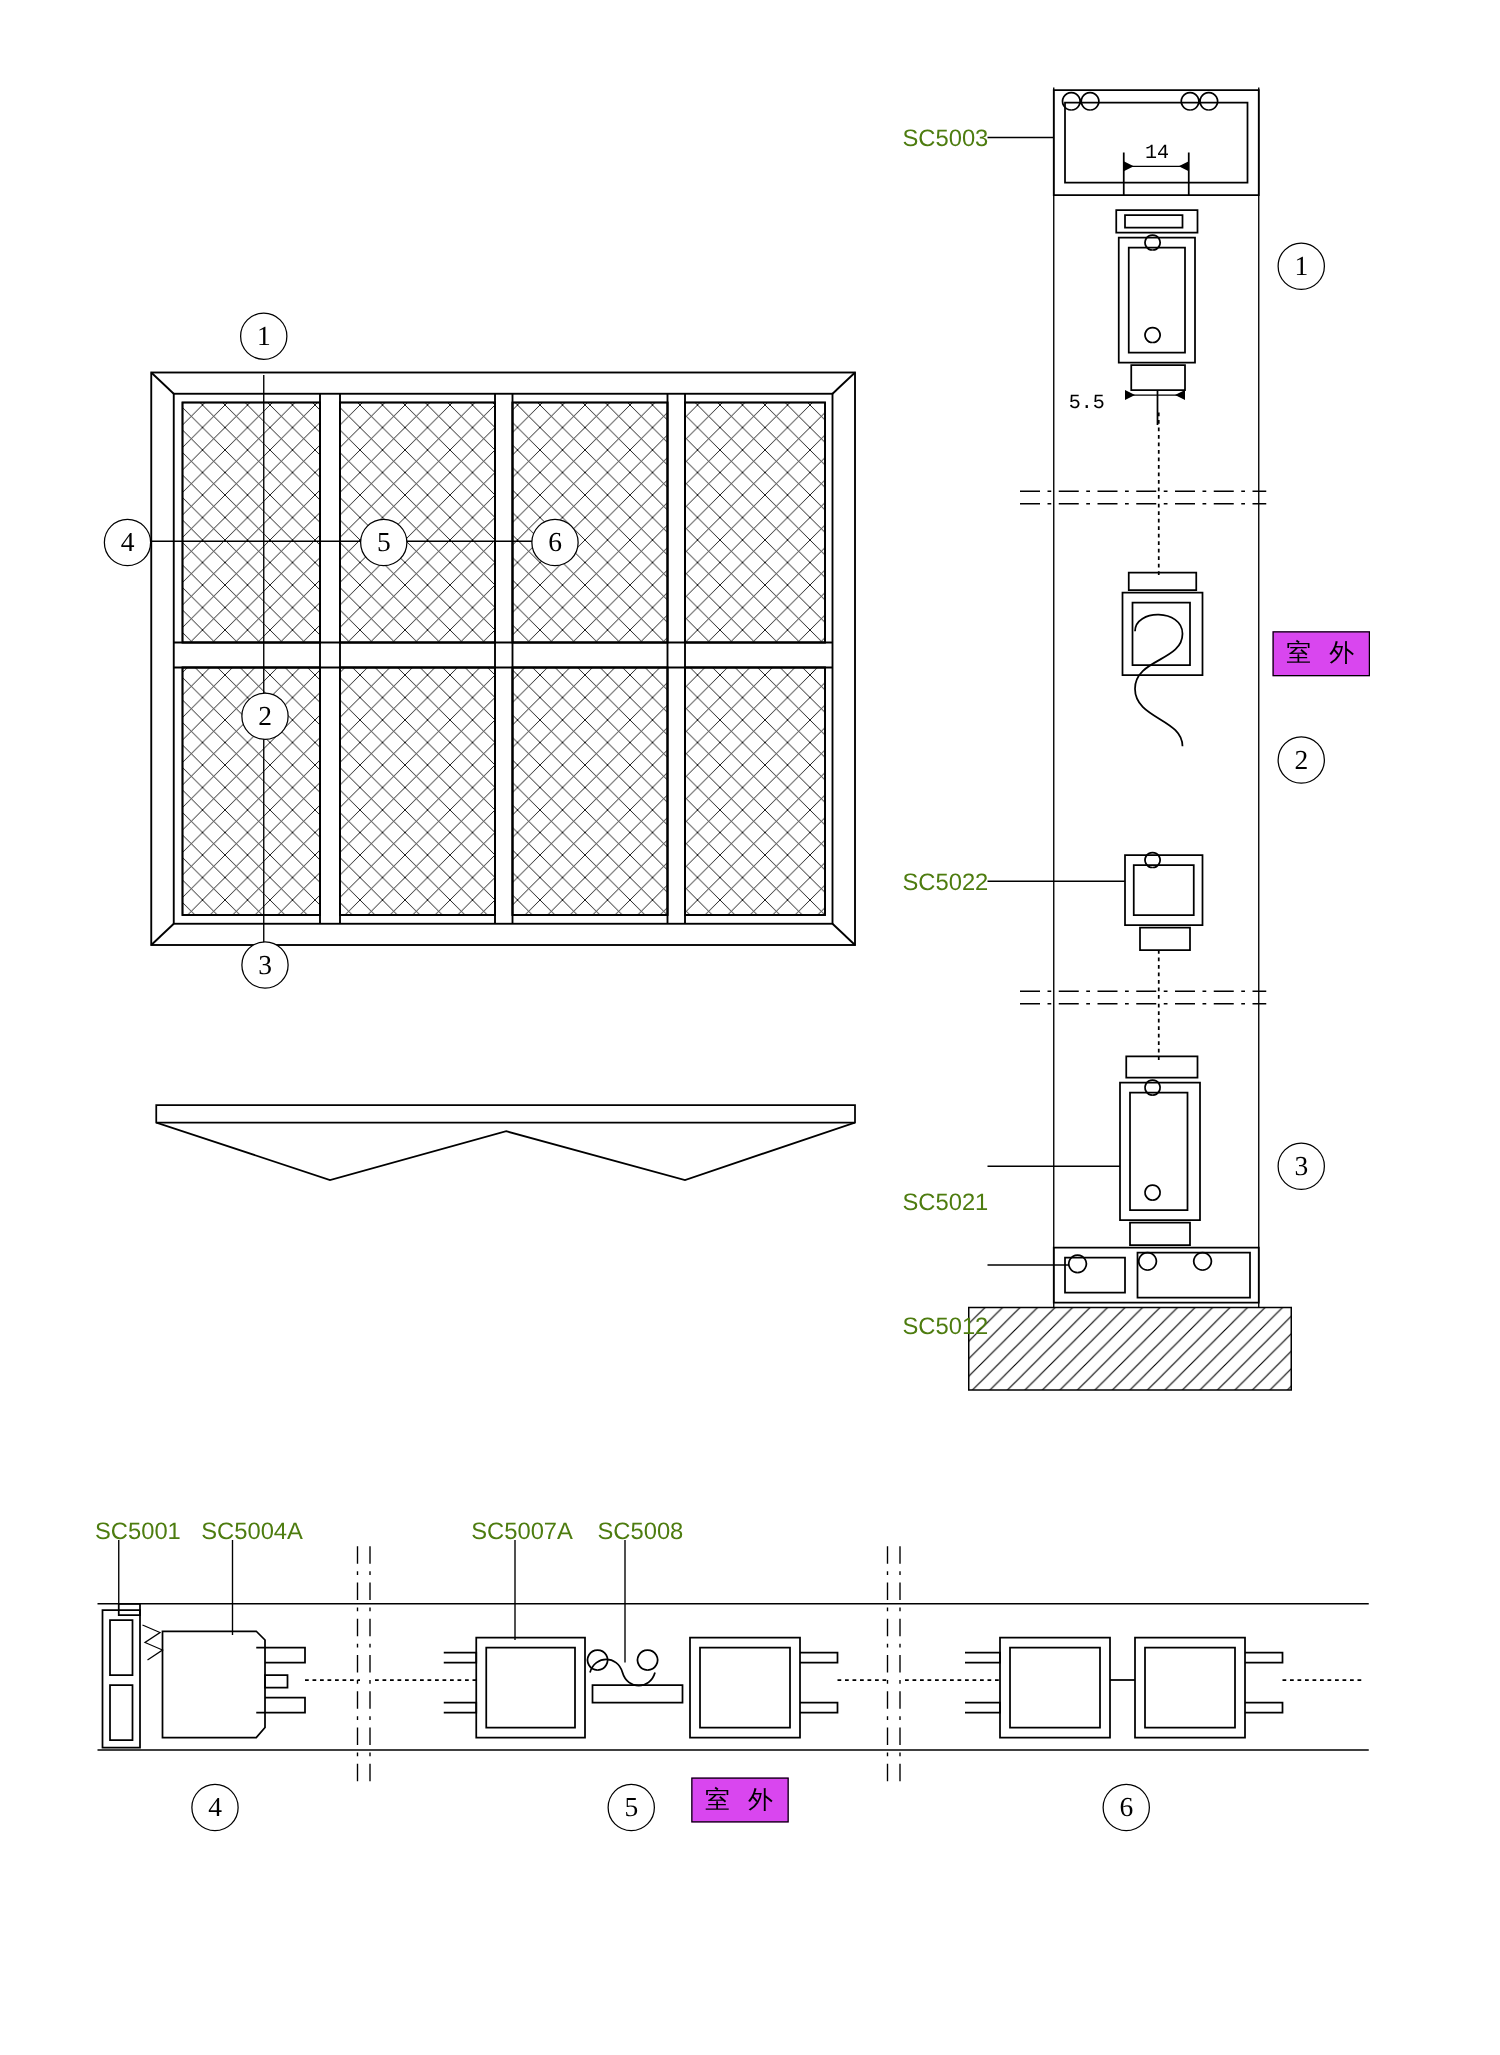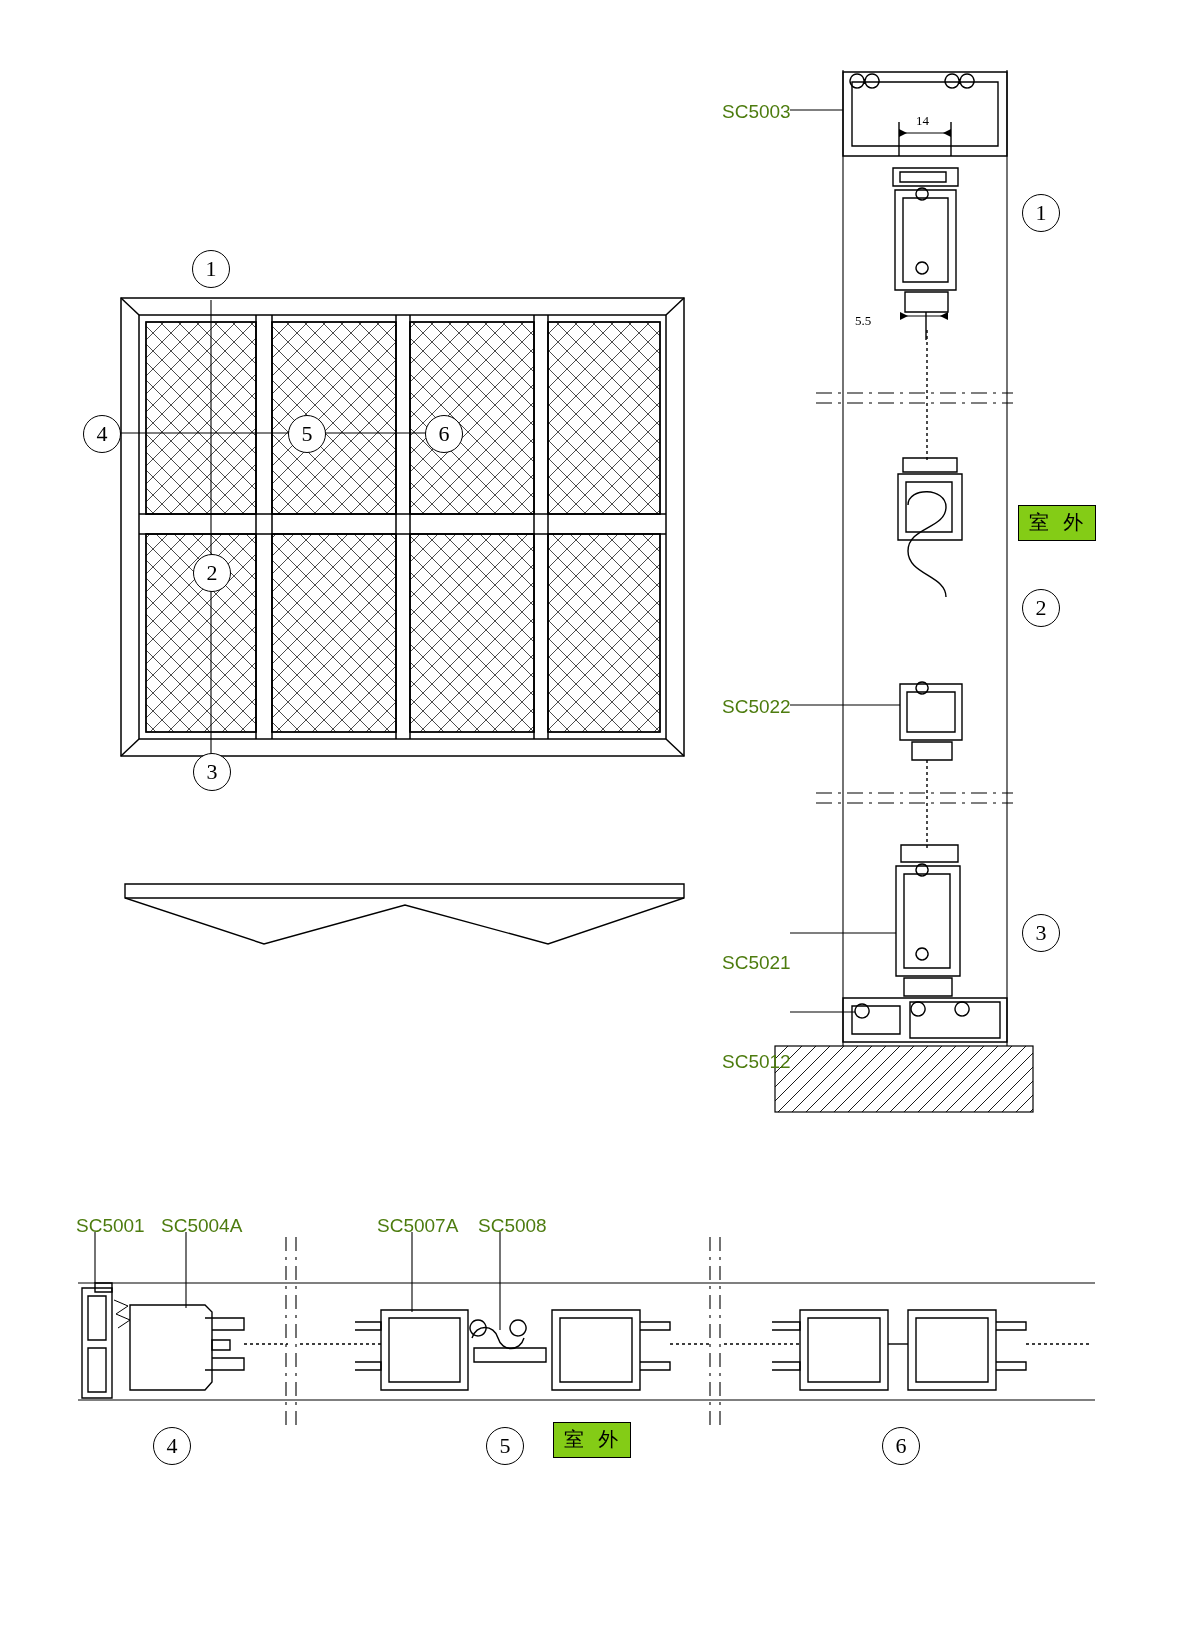--- a/index.html
+++ b/index.html
@@ -1,25 +1,25 @@
 <!DOCTYPE html>
 <html><head>
 <meta charset="utf-8">
 <style>
   html,body{margin:0;padding:0;background:#ffffff;}
   body{width:1200px;height:1644px;position:relative;font-family:"Liberation Sans",sans-serif;color:#000;}
   #sheet{position:absolute;left:0;top:0;width:1200px;height:1644px;overflow:hidden;}
   svg{position:absolute;left:0;top:0;width:1200px;height:1644px;}
   .lbl{position:absolute;font-family:"Liberation Sans",sans-serif;font-size:19px;color:#4d7c0f;white-space:nowrap;}
   .cn{position:absolute;font-family:"DejaVu Sans",sans-serif;font-size:20px;letter-spacing:4px;
-      border:1.4px solid #000;padding:3px 8px 4px 10px;background:#84cc16;white-space:nowrap;}
+      border:1.4px solid #000;padding:3px 8px 4px 10px;background:#d946ef;white-space:nowrap;}
   .bub{position:absolute;width:36px;height:36px;border:1.6px solid #000;border-radius:50%;
        background:#fff;display:flex;align-items:center;justify-content:center;
        font-size:22px;font-family:"Liberation Serif",serif;}
-  .dim{position:absolute;font-size:13px;font-family:Liberation Serif, serif;}
+  .dim{position:absolute;font-size:16px;font-family:Liberation Mono, monospace;}
 </style>
 </head>
 <body>
 
 <div id="sheet">
 
 <svg viewBox="0 0 1200 1644" xmlns="http://www.w3.org/2000/svg">
   <defs>
     <pattern id="mesh" width="18" height="18" patternUnits="userSpaceOnUse">
       <path d="M0 18 L18 0 M-4 4 L4 -4 M14 22 L22 14" stroke="#000" stroke-width="0.7" fill="none"></path>

